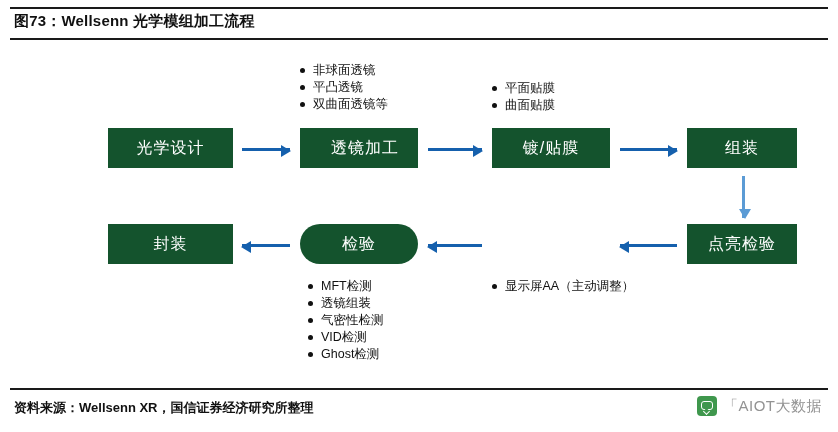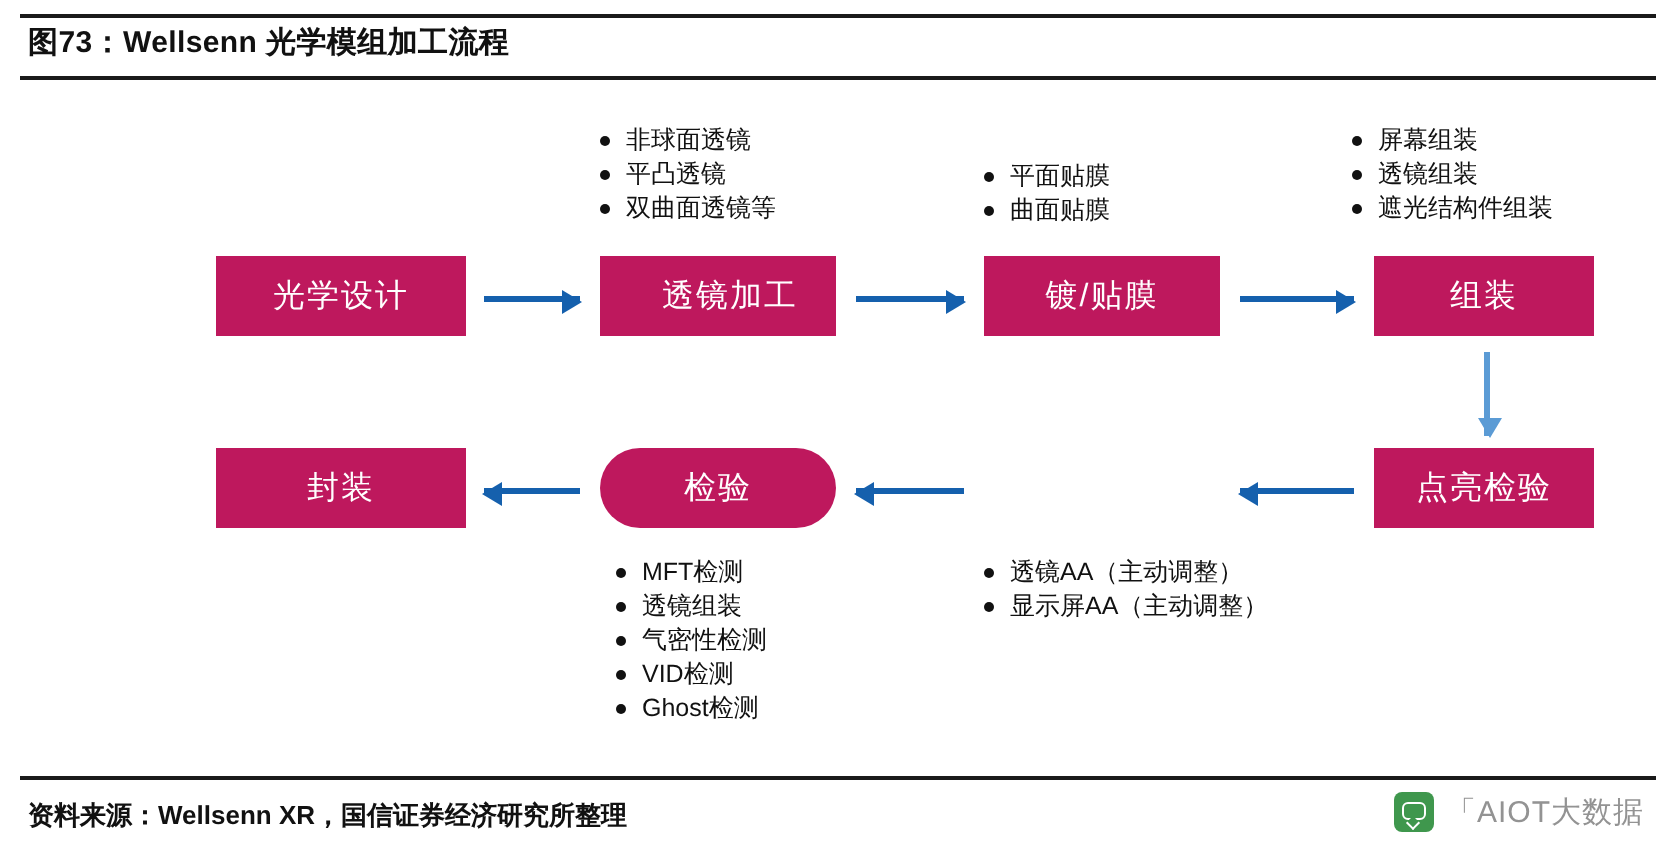--- a/index.html
+++ b/index.html
@@ -54,21 +54,21 @@
     content:"";position:absolute;left:7px;top:13px;width:4px;height:4px;
     background:#2f8f3e;border-left:1.6px solid #fff;border-bottom:1.6px solid #fff;
     transform:rotate(-45deg);
   }
   .wm-text{
     font-size:15px;color:#8a8a8a;letter-spacing:0.5px;white-space:nowrap;
   }
   
   .box{
     position:absolute;
-    background:#be185d;
+    background:#14532d;
     color:#ffffff;
     display:flex;align-items:center;justify-content:center;
     font-size:16px;
     letter-spacing:1px;
     box-sizing:border-box;
   }
   
   .arrow-h{
     position:absolute;height:0;border-top:3px solid #1560ad;
   }
@@ -120,36 +120,30 @@
     <div class="li">非球面透镜</div>
     <div class="li">平凸透镜</div>
     <div class="li">双曲面透镜等</div>
   </div>
 
   <div class="bullets" style="left:492px;top:80px;">
     <div class="li">平面贴膜</div>
     <div class="li">曲面贴膜</div>
   </div>
 
-  <div class="bullets" style="left:676px;top:62px;">
-    <div class="li">屏幕组装</div>
-    <div class="li">透镜组装</div>
-    <div class="li">遮光结构件组装</div>
-  </div>
 
   <div class="bullets" style="left:308px;top:278px;">
     <div class="li">MFT检测</div>
     <div class="li">透镜组装</div>
     <div class="li">气密性检测</div>
     <div class="li">VID检测</div>
     <div class="li">Ghost检测</div>
   </div>
 
   <div class="bullets" style="left:492px;top:278px;">
-    <div class="li">透镜AA（主动调整）</div>
     <div class="li">显示屏AA（主动调整）</div>
   </div>
 
   <div class="box" style="left:108px;top:128px;width:125px;height:40px;">光学设计</div>
   <div class="box" style="left:300px;top:128px;width:118px;height:40px;padding-left:12px;">透镜加工</div>
   <div class="box" style="left:492px;top:128px;width:118px;height:40px;">镀/贴膜</div>
   <div class="box" style="left:687px;top:128px;width:110px;height:40px;">组装</div>
 
   <div class="arrow-h" style="left:242px;top:148px;width:48px;"></div>
   <div class="arrow-h" style="left:428px;top:148px;width:54px;"></div>

